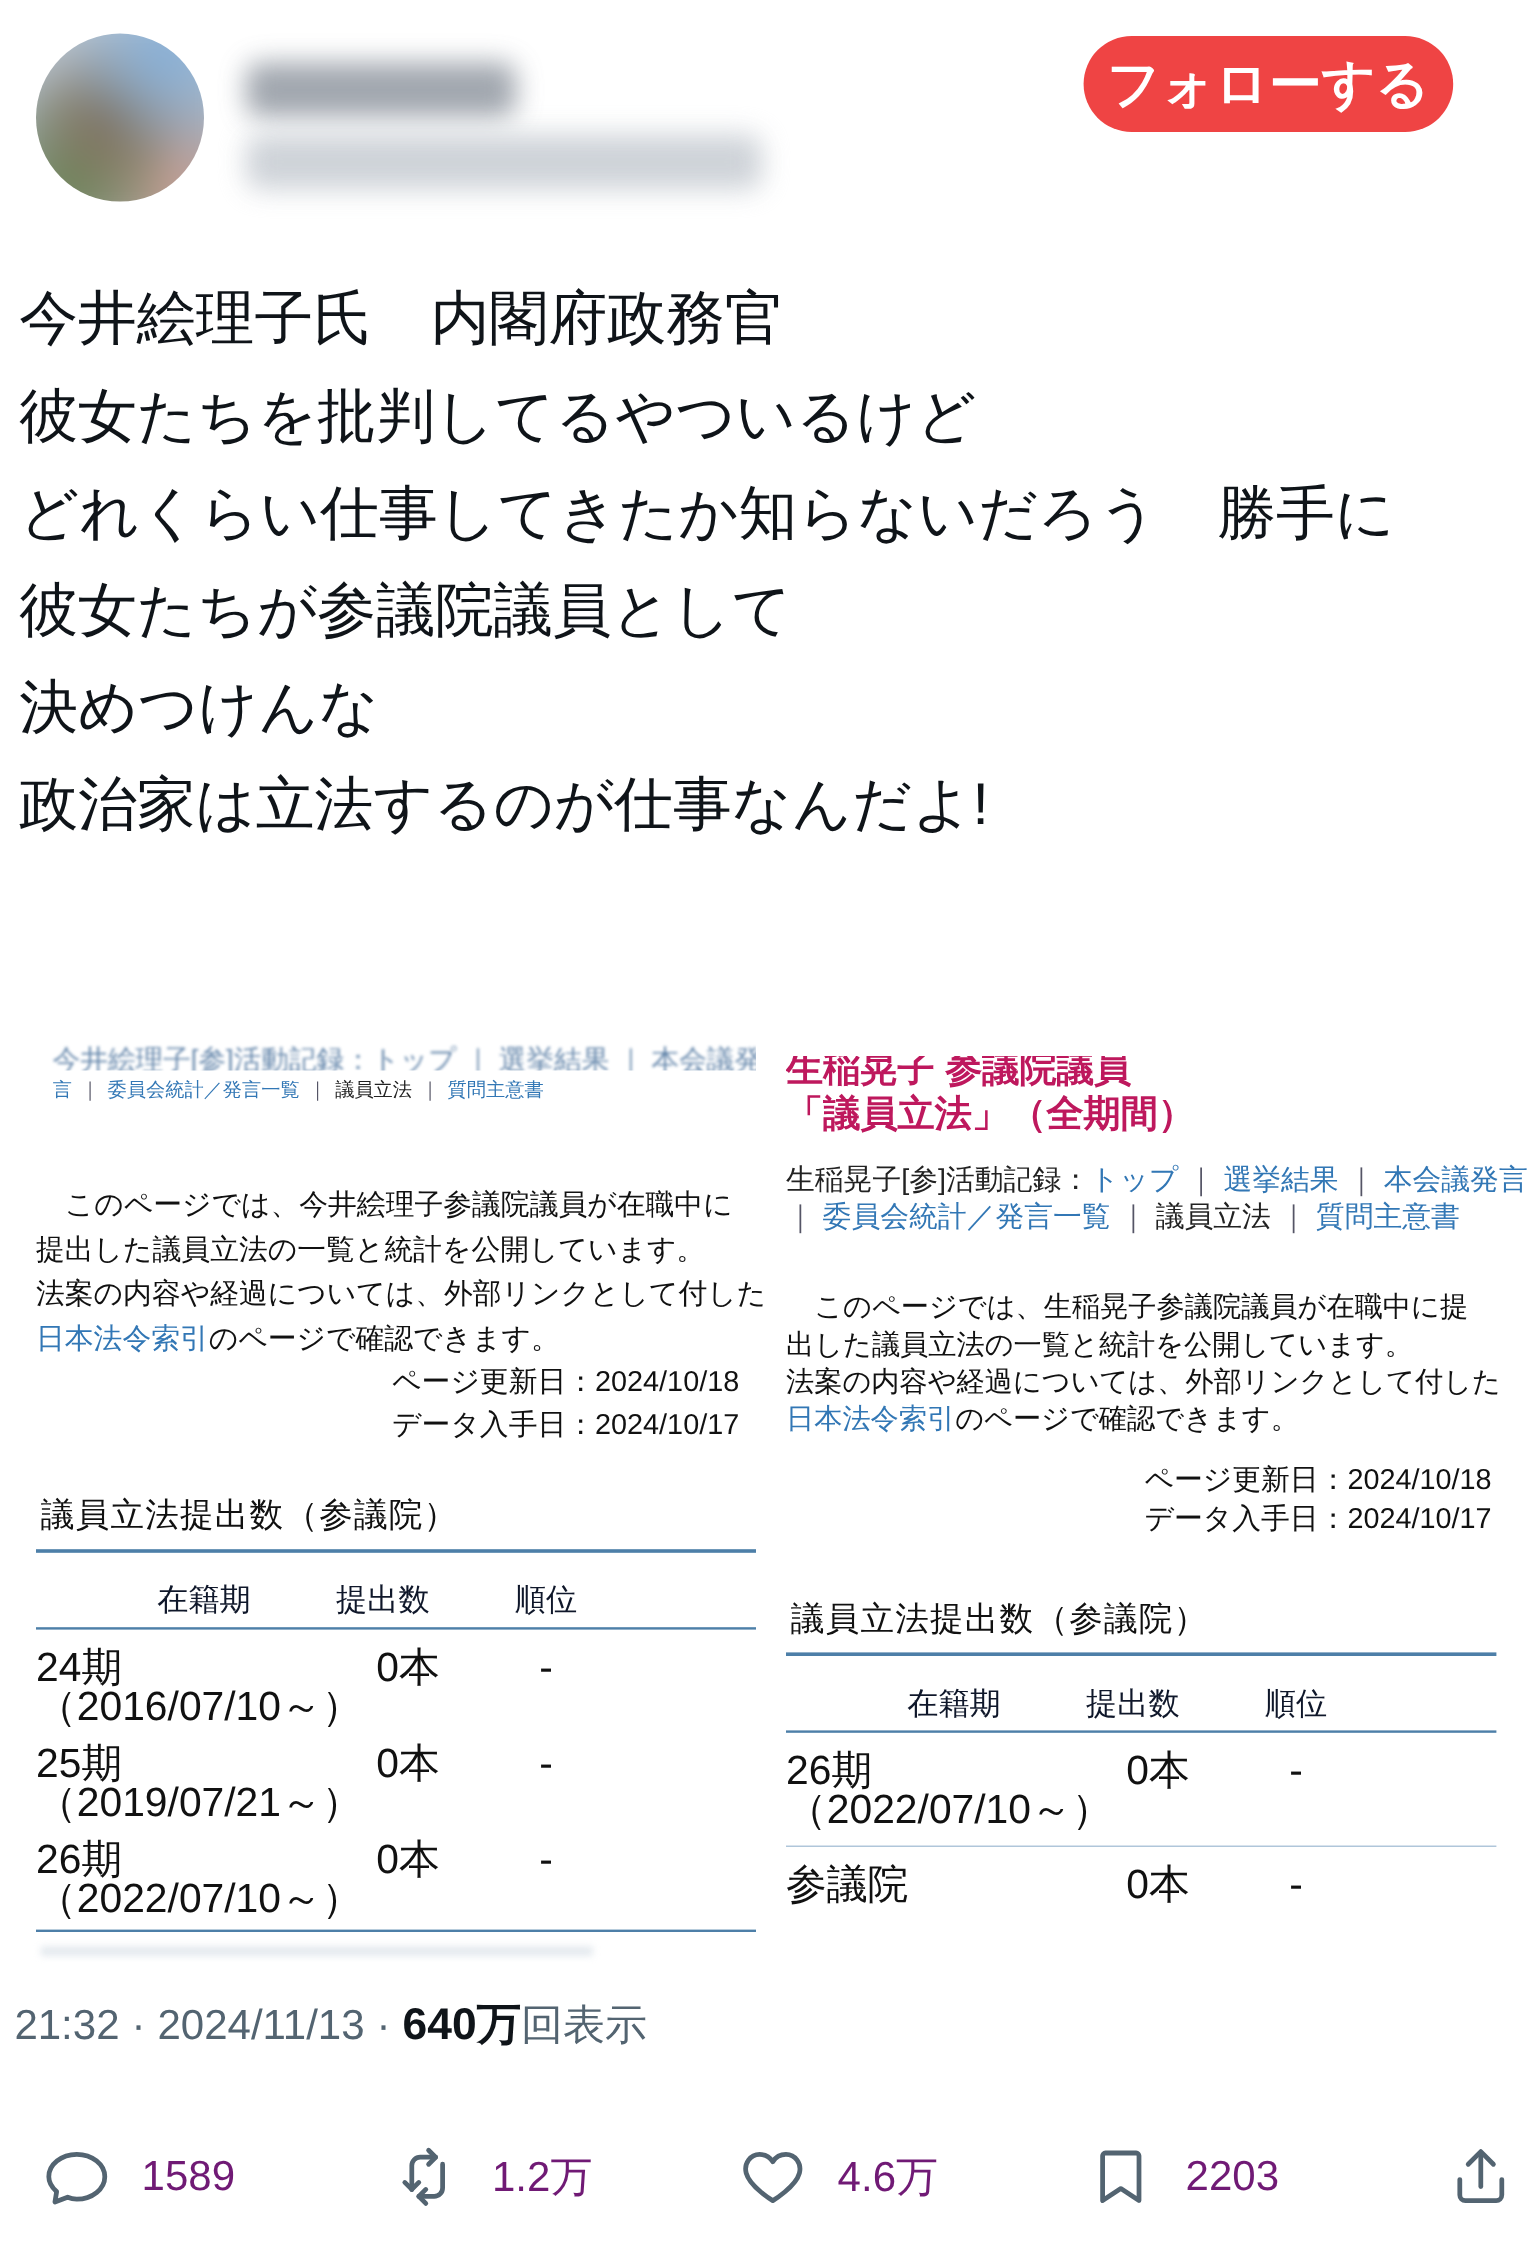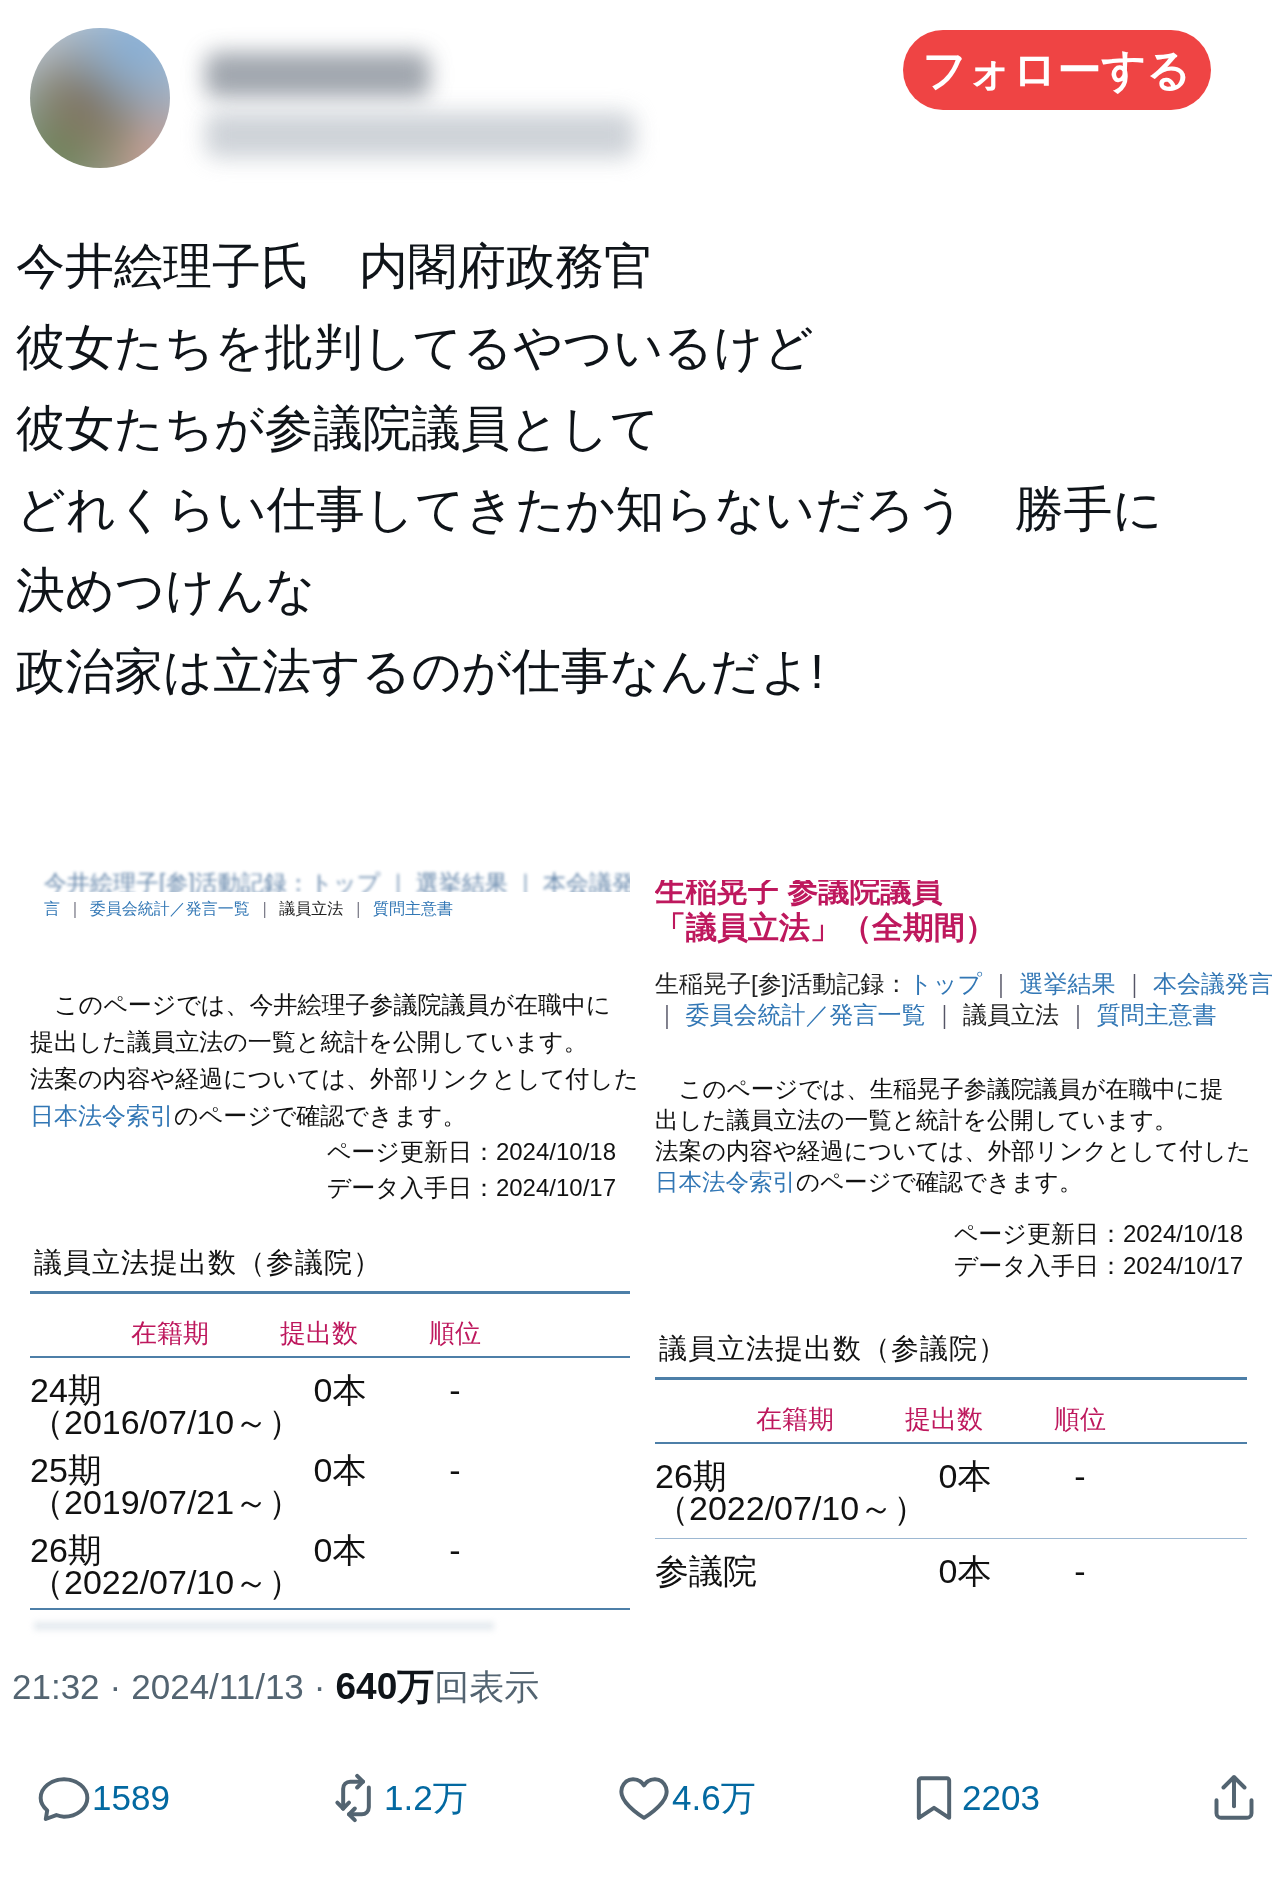--- a/index.html
+++ b/index.html
@@ -47,61 +47,61 @@
   .r-heading .h1{margin-top:-8px;white-space:nowrap;}
   .e-para{margin-top:60px;font-size:24px;line-height:37px;color:#111;}
   .panel-right .e-para{margin-top:44px;line-height:31px;font-size:23.5px;}
   .e-para div{white-space:nowrap;}
   .e-dates{margin-top:0;text-align:right;font-size:24px;line-height:36px;padding-right:14px;color:#111;}
   .panel-right .e-dates{margin-top:20px;line-height:32px;padding-right:4px;}
   .t-title{font-size:28px;letter-spacing:1px;padding-left:4px;color:#111;}
   .panel-left .t-title{margin-top:38px;}
   .panel-right .t-title{margin-top:48px;}
   .t-rule{border-top:3px solid #4d7fa8;margin-top:9px;}
-  .t-head{position:relative;height:36px;margin-top:22px;font-size:26px;color:#be185d;}
+  .t-head{position:relative;height:36px;margin-top:22px;font-size:26px;color:#0f172a;}
   .t-headrule{border-top:2px solid #4d7fa8;margin-top:4px;}
   .c1h{position:absolute;left:0;top:0;width:280px;text-align:center;}
   .c2h{position:absolute;left:250px;top:0;width:120px;}
   .c3h{position:absolute;left:380px;top:0;width:90px;text-align:center;}
   .t-row{position:relative;margin-top:16px;font-size:34px;line-height:32px;}
   .t-row .p,.t-row .s{display:block;white-space:nowrap;}
   .c2{position:absolute;left:250px;top:0;width:120px;text-align:center;}
   .c3{position:absolute;left:380px;top:0;width:90px;text-align:center;}
   .t-bottomrule{border-top:2px solid #4d7fa8;margin-top:10px;}
   .t-middiv{border-top:1px solid #9db8d2;margin-top:14px;}
   .faint-bar{margin-top:12px;margin-left:4px;height:8px;width:460px;background:#c9d4de;filter:blur(3px);opacity:.5;}
   
   .meta{position:absolute;left:12px;top:1664px;font-size:35px;color:#536471;line-height:46px;white-space:nowrap;}
   .meta .views{color:#0f1419;font-weight:bold;font-size:37px;}
   .meta .msep{margin:0 10px;}
   
   .actions{position:absolute;left:0;top:1770px;width:1280px;height:64px;}
-  .act{position:absolute;top:0;display:flex;align-items:center;color:#0369a1;font-size:35px;cursor:pointer;}
+  .act{position:absolute;top:16px;display:flex;align-items:center;gap:26px;color:#701a75;font-size:35px;cursor:pointer;}
   .act svg{width:56px;height:56px;display:block;stroke:#536471;fill:none;stroke-width:1.7;stroke-linecap:round;stroke-linejoin:round;}
   .act-reply{left:36px;}
   .act-repost{left:328px;}
   .act-like{left:616px;}
   .act-bookmark{left:906px;}
   .act-share{left:1206px;}
 </style>
 </head>
 <body>
 
 <div class="avatar">
     <div class="avatar-inner"></div>
   </div>
 <div class="nameblur n1"></div>
 <div class="nameblur n2"></div>
 <button class="follow-btn">フォローする</button>
 
 <div class="tweet">
   <div>今井絵理子氏　内閣府政務官</div>
   <div>彼女たちを批判してるやついるけど</div>
+  <div>どれくらい仕事してきたか知らないだろう　勝手に</div>
   <div>彼女たちが参議院議員として</div>
-  <div>どれくらい仕事してきたか知らないだろう　勝手に</div>
   <div>決めつけんな</div>
   <div>政治家は立法するのが仕事なんだよ!</div>
 </div>
 
 <div class="panel panel-left">
   <div class="clip-line">
       <div>今井絵理子[参]活動記録：トップ ｜ 選挙結果 ｜ 本会議発</div>
     </div>
   <div class="e-nav">
     <span class="lnk">言</span><span class="sep">｜</span><span class="lnk">委員会統計／発言一覧</span><span class="sep">｜</span><span class="cur">議員立法</span><span class="sep">｜</span><span class="lnk">質問主意書</span>

